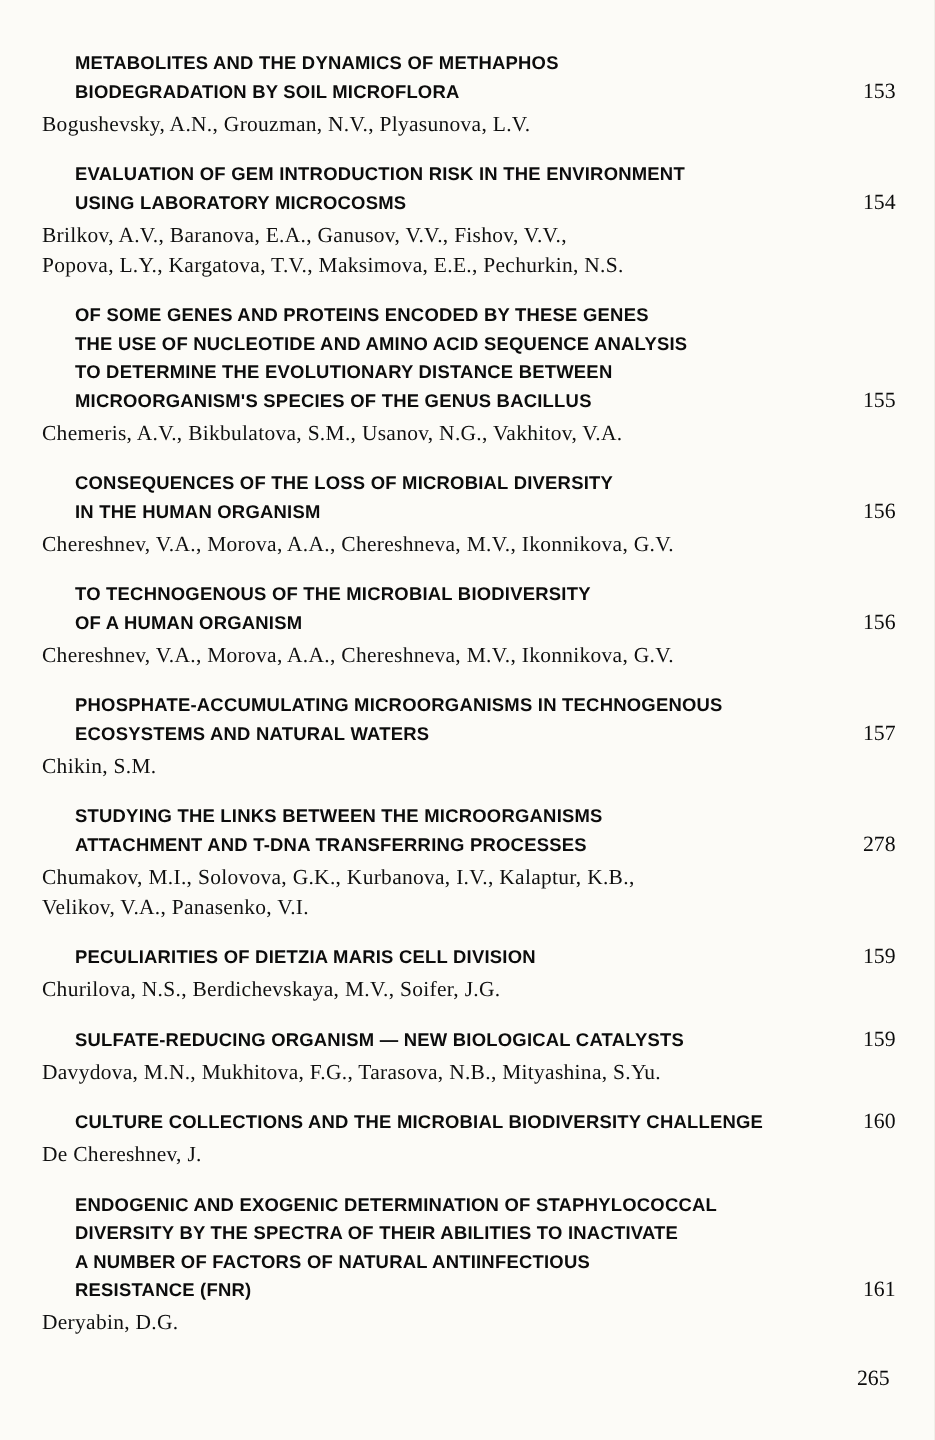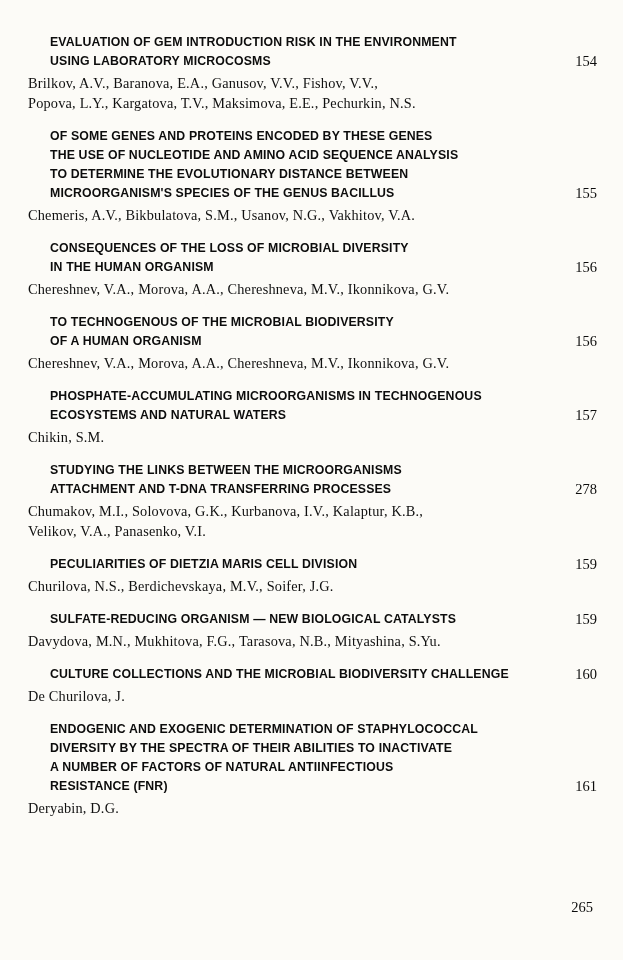--- a/index.html
+++ b/index.html
@@ -54,31 +54,43 @@
     line-height: 20px;
     letter-spacing: 0.2px;
     color: #101010;
   }
   .author-line {
     white-space: nowrap;
   }
   .footer-page-number {
     position: absolute;
     right: 30px;
-    bottom: 44px;
+    bottom: 32px;
     font-family: "Liberation Serif", "DejaVu Serif", serif;
     font-size: 14.5px;
     color: #0c0c0c;
   }
 </style>
 </head>
 <body>
 
 <div class="doc-page">
   <div class="entries" id="entries">
+  <div class="entry">
+    <div class="entry-top">
+      <div class="title">
+            <div class="title-line">METABOLITES AND THE DYNAMICS OF METHAPHOS</div>
+            <div class="title-line">BIODEGRADATION BY SOIL MICROFLORA</div>
+          </div>
+      <div class="page-ref">153</div>
+    </div>
+    <div class="authors">
+          <div class="author-line">Bogushevsky, A.N., Grouzman, N.V., Plyasunova, L.V.</div>
+        </div>
+  </div>
 
   <div class="entry">
     <div class="entry-top">
       <div class="title">
             <div class="title-line">EVALUATION OF GEM INTRODUCTION RISK IN THE ENVIRONMENT</div>
             <div class="title-line">USING LABORATORY MICROCOSMS</div>
           </div>
       <div class="page-ref">154</div>
     </div>
     <div class="authors">
@@ -180,21 +192,21 @@
   </div>
 
   <div class="entry">
     <div class="entry-top">
       <div class="title">
             <div class="title-line">CULTURE COLLECTIONS AND THE MICROBIAL BIODIVERSITY CHALLENGE</div>
           </div>
       <div class="page-ref">160</div>
     </div>
     <div class="authors">
-          <div class="author-line">De Churilova, J.</div>
+          <div class="author-line">De Chereshnev, J.</div>
         </div>
   </div>
 
   <div class="entry">
     <div class="entry-top">
       <div class="title">
             <div class="title-line">ENDOGENIC AND EXOGENIC DETERMINATION OF STAPHYLOCOCCAL</div>
             <div class="title-line">DIVERSITY BY THE SPECTRA OF THEIR ABILITIES TO INACTIVATE</div>
             <div class="title-line">A NUMBER OF FACTORS OF NATURAL ANTIINFECTIOUS</div>
             <div class="title-line">RESISTANCE (FNR)</div>

